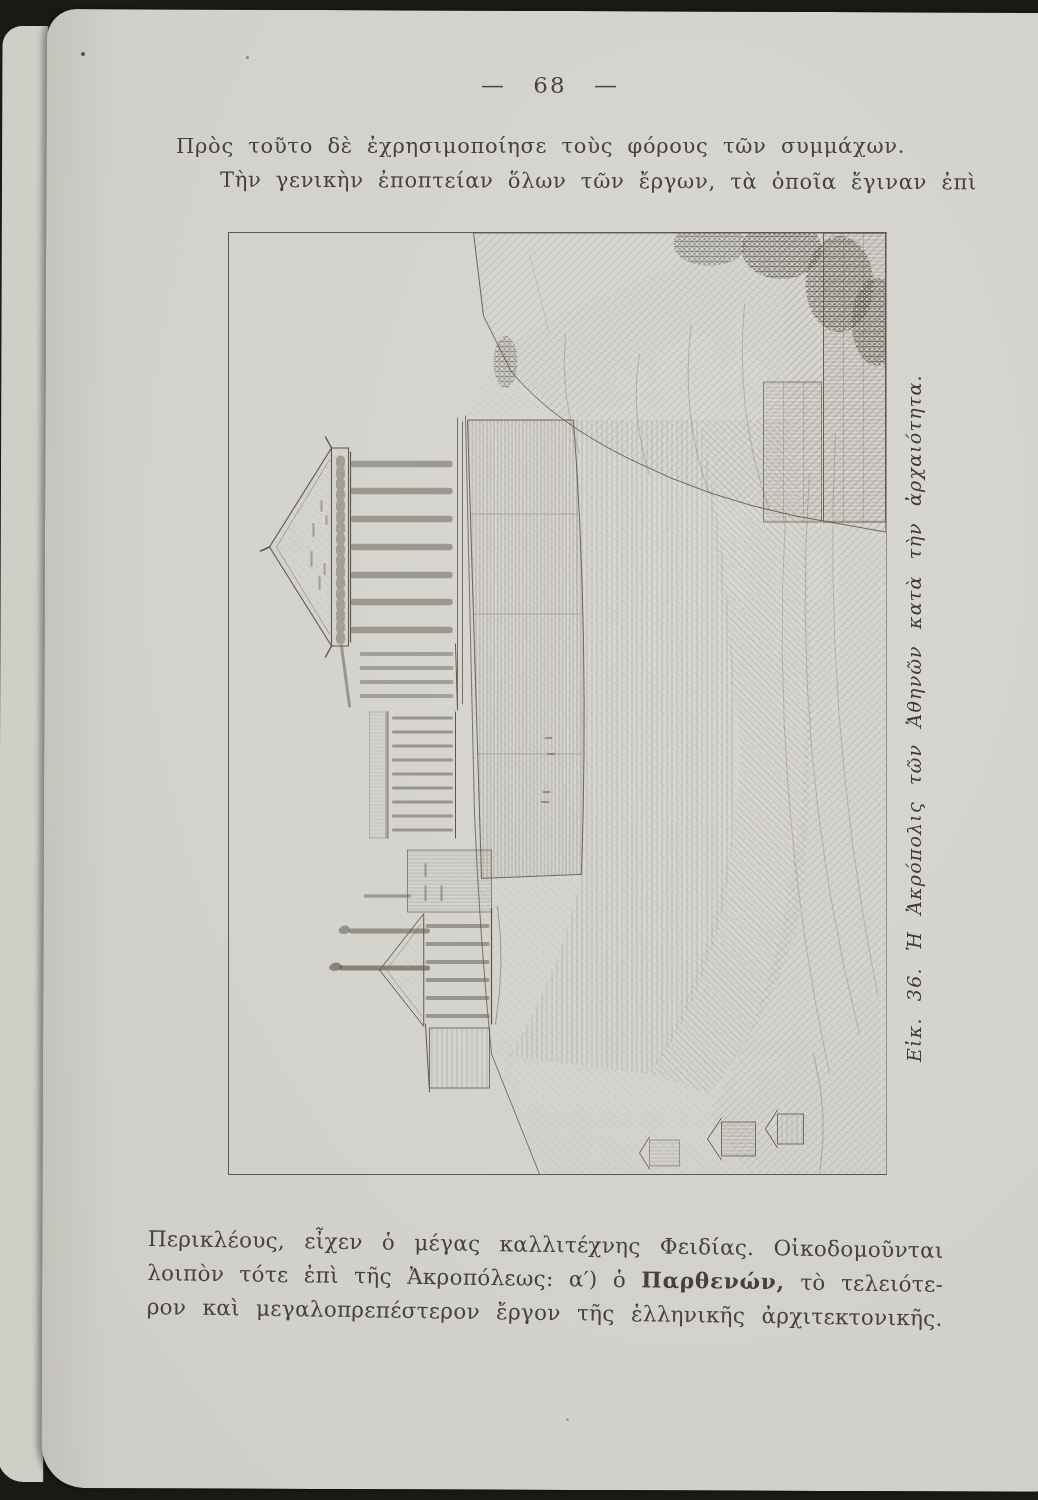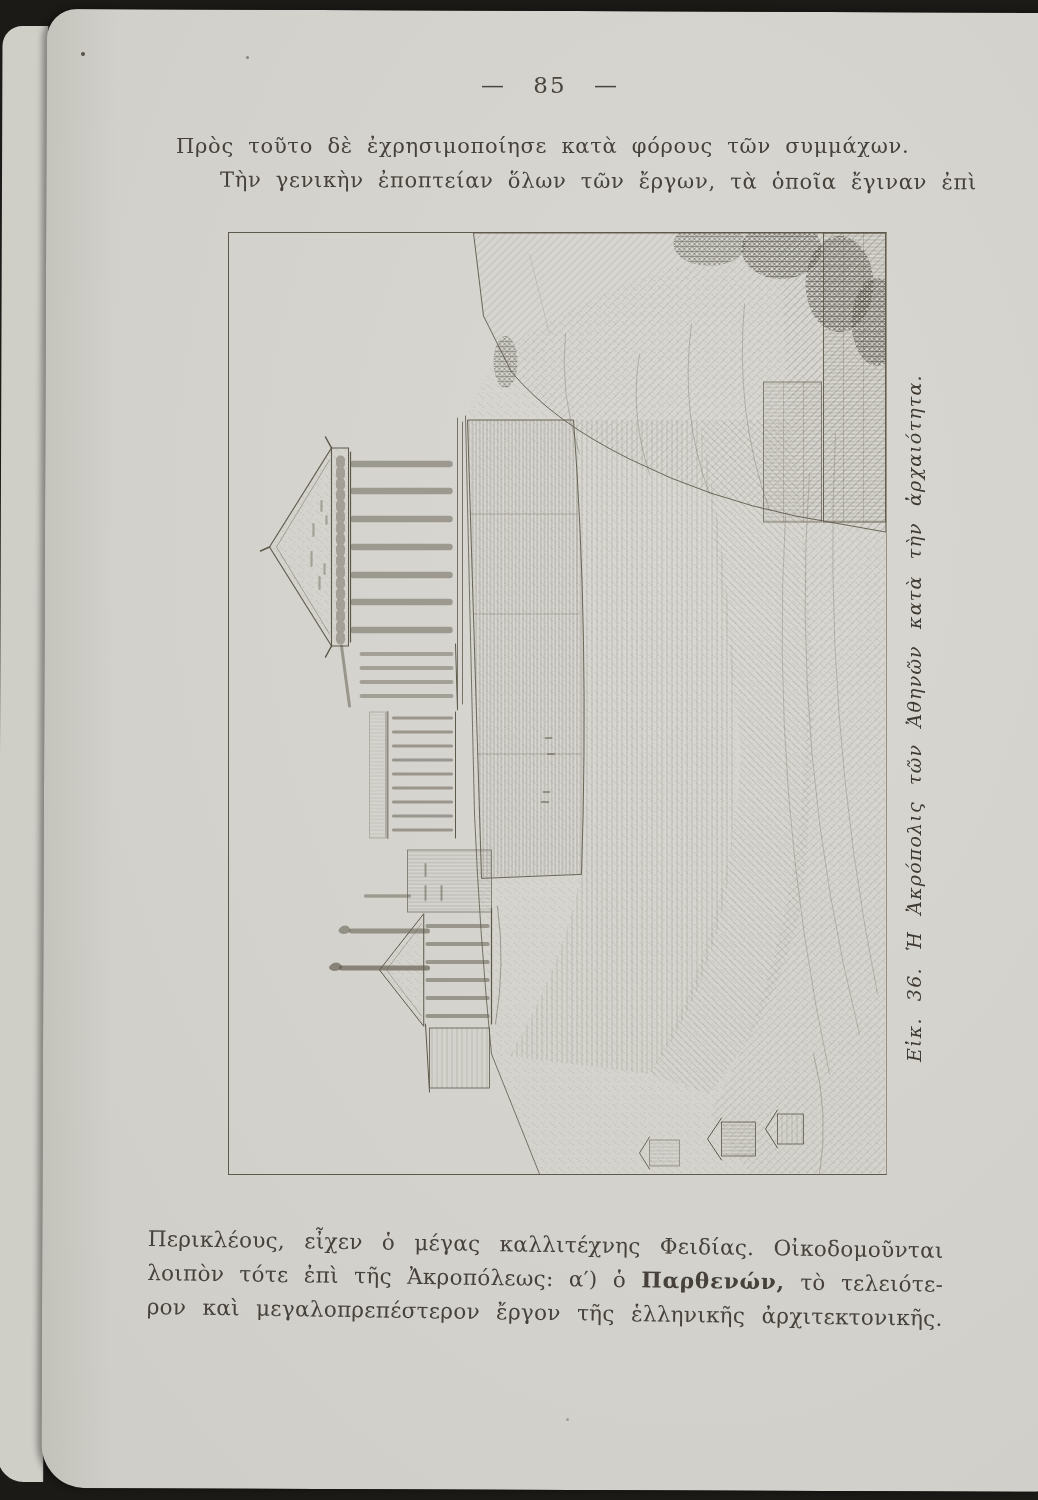--- a/index.html
+++ b/index.html
@@ -46,22 +46,22 @@
   .sp2{left:246px;top:56px;width:3px;height:3px;opacity:.6;}
   .sp3{left:566px;top:1418px;width:3px;height:3px;opacity:.4;}
 </style>
 </head>
 <body>
 
 <div class="scan">
   <div class="sheet-under"></div>
   <div class="sheet-main"></div>
 
-  <div class="page-number ink">— 85 —</div>
-  <div class="intro-line intro-1">Πρὸς τοῦτο δὲ ἐχρησιμοποίησε κατὰ φόρους τῶν συμμάχων.</div>
+  <div class="page-number ink">— 68 —</div>
+  <div class="intro-line intro-1">Πρὸς τοῦτο δὲ ἐχρησιμοποίησε τοὺς φόρους τῶν συμμάχων.</div>
   <div class="intro-line intro-2">Τὴν γενικὴν ἐποπτείαν ὅλων τῶν ἔργων, τὰ ὁποῖα ἔγιναν ἐπὶ</div>
 
   <div class="figure-frame">
 
     <svg viewBox="0 0 656 941">
       <defs>
         <pattern id="pStrata" width="6" height="3.6" patternUnits="userSpaceOnUse">
           <path d="M0 1.8H6" stroke="#4e4839" stroke-width="0.55" opacity="0.6"></path>
         </pattern>
         <pattern id="pStrata2" width="7" height="5" patternUnits="userSpaceOnUse">

